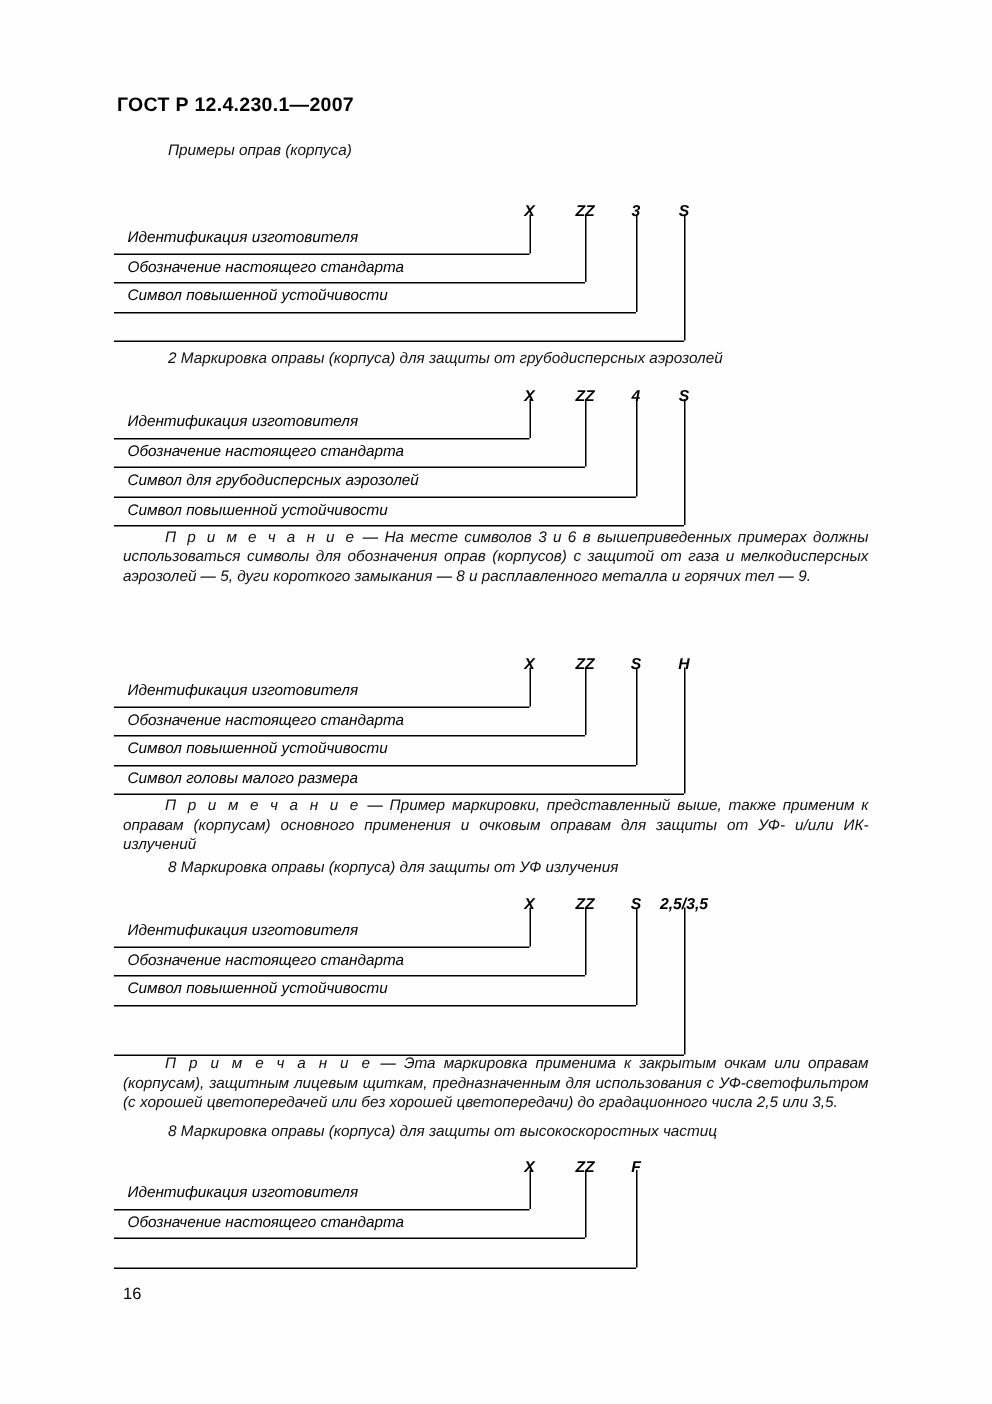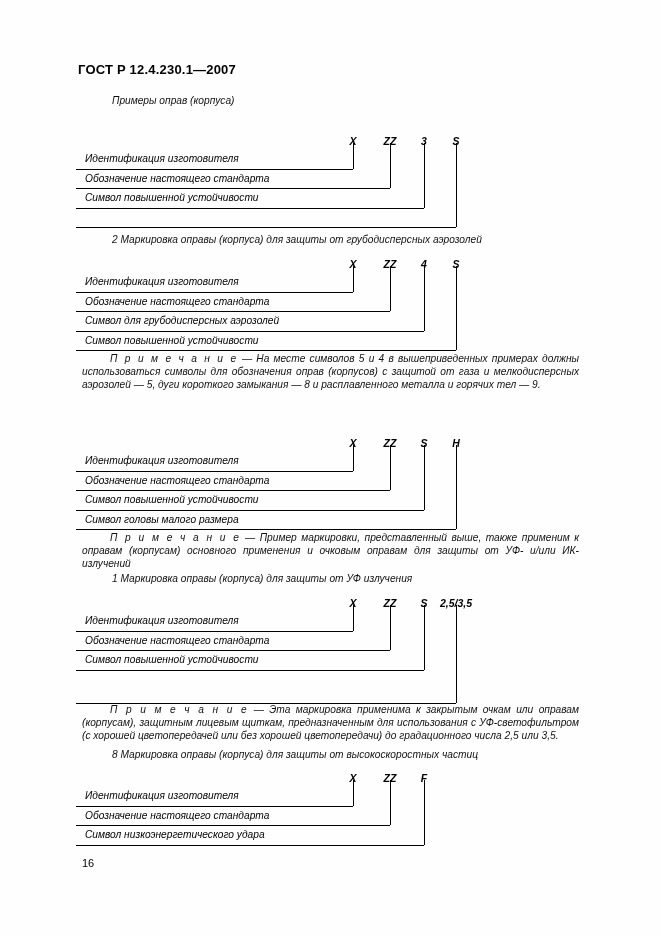--- a/index.html
+++ b/index.html
@@ -177,21 +177,21 @@
         <div class="vline" style="left: 348px; top: -7px; height: 64.8px;"></div>
         <div class="row" style="height: 19.6px;">
           <div class="row-text">Символ повышенной устойчивости</div>
         </div>
         <div class="hline" style="top: 77.4px; width: 380px;"></div>
         <div class="vline" style="left: 380px; top: -7px; height: 84.4px;"></div>
       </div>
     </div>
 
   <div class="note" style="top:352px;">
-    <span class="nlabel">П р и м е ч а н и е</span><span> — На месте символов 5 и 4 в вышеприведенных примерах должны использовать­ся символы для обозначения оправ (корпусов) с защитой от газа и мелкодисперсных аэрозолей — 5, дуги короткого замыкания — 8 и расплавленного металла и горячих тел — 9.</span>
+    <span class="nlabel">П р и м е ч а н и е</span><span> — На месте символов 3 и 6 в вышеприведенных примерах должны использовать­ся символы для обозначения оправ (корпусов) с защитой от газа и мелкодисперсных аэрозолей — 5, дуги короткого замыкания — 8 и расплавленного металла и горячих тел — 9.</span>
   </div>
 
   <div class="diagram" id="diag-2" style="top: 437px;">
       <div class="symbols">
         <div class="sym" style="left: 277px;">X</div>
         <div class="sym" style="left: 314px;">ZZ</div>
         <div class="sym" style="left: 348px;">S</div>
         <div class="sym" style="left: 380px;">H</div>
       </div>
       <div class="rows">
@@ -215,21 +215,21 @@
         </div>
         <div class="hline" style="top: 77.4px; width: 380px;"></div>
         <div class="vline" style="left: 380px; top: -7px; height: 84.4px;"></div>
       </div>
     </div>
 
   <div class="note" style="top:531px;">
     <span class="nlabel">П р и м е ч а н и е</span><span> — Пример маркировки, представленный выше, также применим к оправам (кор­пусам) основного применения и очковым оправам для защиты от УФ- и/или ИК-излучений</span>
   </div>
 
-  <div class="section-title" style="top:572px; width:470px;">1  Маркировка оправы (корпуса) для защиты от УФ излучения</div>
+  <div class="section-title" style="top:572px; width:470px;">8  Маркировка оправы (корпуса) для защиты от УФ излучения</div>
   <div class="diagram" id="diag-3" style="top: 597px;">
       <div class="symbols">
         <div class="sym" style="left: 277px;">X</div>
         <div class="sym" style="left: 314px;">ZZ</div>
         <div class="sym" style="left: 348px;">S</div>
         <div class="sym" style="left: 380px;">2,5/3,5</div>
       </div>
       <div class="rows">
         <div class="row" style="height: 19.6px;">
           <div class="row-text">Идентификация изготовителя</div>
@@ -266,22 +266,19 @@
         <div class="row" style="height: 19.6px;">
           <div class="row-text">Идентификация изготовителя</div>
         </div>
         <div class="hline" style="top: 18.6px; width: 277px;"></div>
         <div class="vline" style="left: 277px; top: -7px; height: 25.6px;"></div>
         <div class="row" style="height: 19.6px;">
           <div class="row-text">Обозначение настоящего стандарта</div>
         </div>
         <div class="hline" style="top: 38.2px; width: 314px;"></div>
         <div class="vline" style="left: 314px; top: -7px; height: 45.2px;"></div>
-        <div class="row" style="height: 19.6px;">
-          <div class="row-text">Символ низкоэнергетического удара</div>
-        </div>
         <div class="hline" style="top: 57.8px; width: 348px;"></div>
         <div class="vline" style="left: 348px; top: -7px; height: 64.8px;"></div>
       </div>
     </div>
 
   <div class="page-number">16</div>
 </div>
 
 </body></html>

